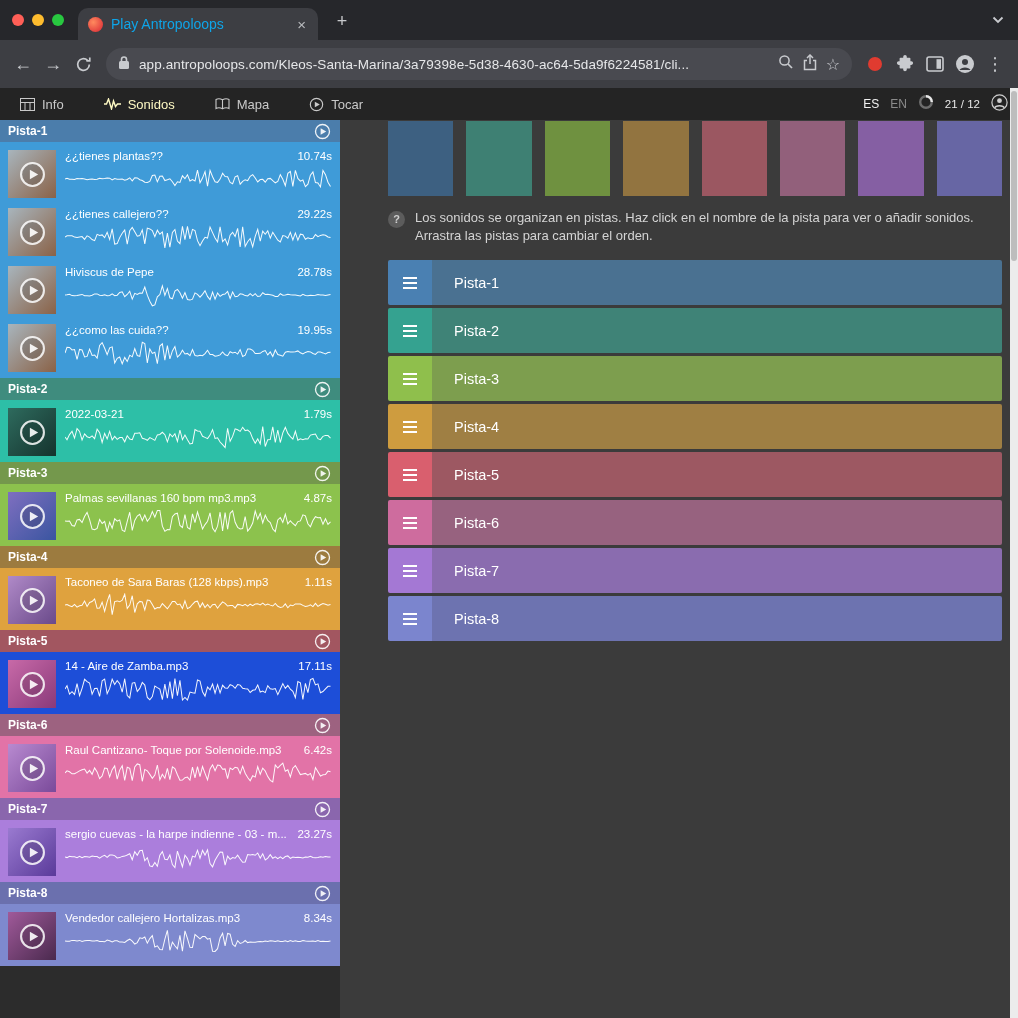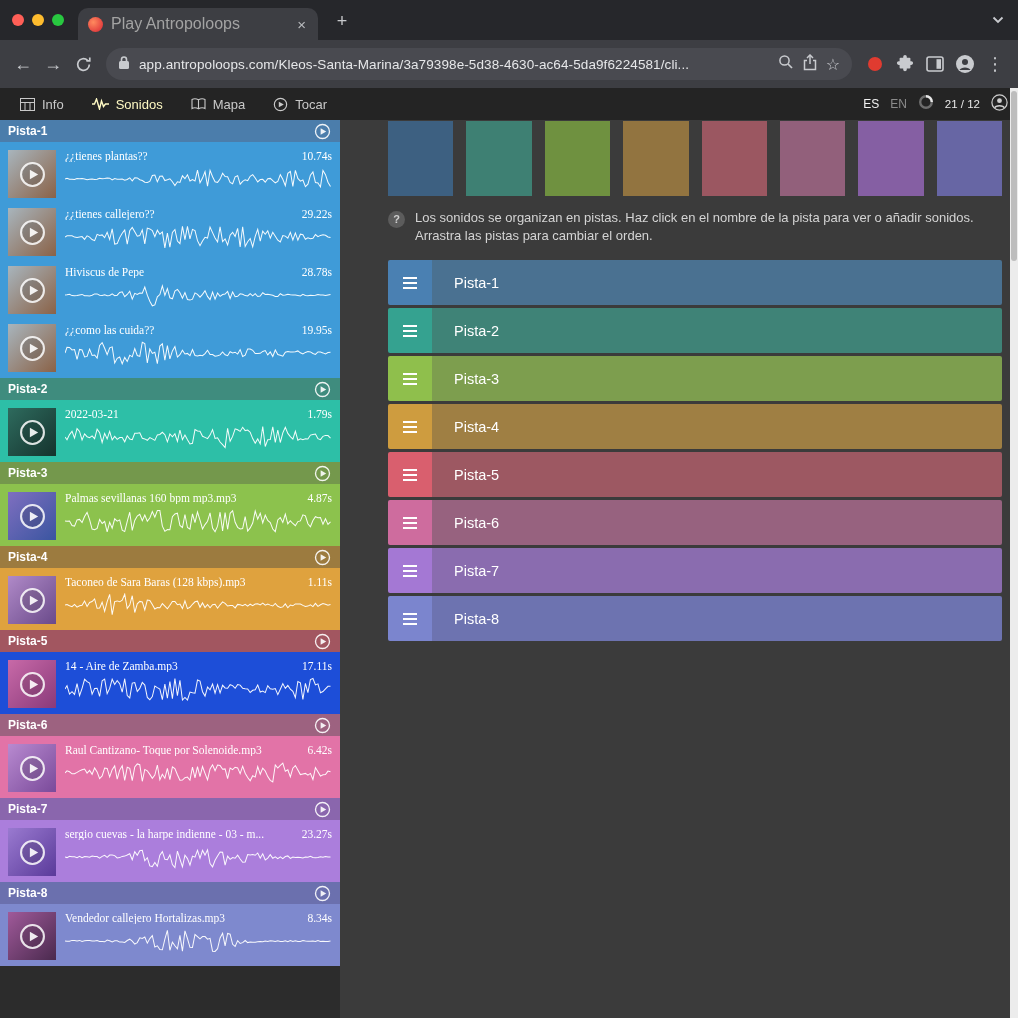--- a/index.html
+++ b/index.html
@@ -8,21 +8,21 @@
 
   
   .tabstrip{position:absolute;top:0;left:0;right:0;height:40px;background:#26272b;}
   .traffic{position:absolute;left:12px;top:14px;display:flex;gap:8px;}
   .light{width:12px;height:12px;border-radius:50%;}
   .light.red{background:#ff5f57}.light.yellow{background:#febc2e}.light.green{background:#28c840}
   .tab{position:absolute;left:78px;bottom:0;width:240px;height:32px;background:#3d3e43;
        border-radius:10px 10px 0 0;display:flex;align-items:center;padding:0 10px;gap:8px;box-sizing:border-box;}
   .favicon{width:15px;height:15px;border-radius:50%;flex:none;
            background:radial-gradient(circle at 35% 35%,#ff8a5e,#e23e3e 75%);}
-  .tab-title{color:#a3a3a3;font-size:16px;flex:1;white-space:nowrap;overflow:hidden;}
+  .tab-title{color:#0ea5e9;font-size:14px;flex:1;white-space:nowrap;overflow:hidden;}
   .tab-close{color:#b9bbbe;font-size:15px;line-height:1;padding:2px;cursor:pointer;}
   .newtab{position:absolute;left:330px;bottom:7px;color:#c7c9cc;font-size:18px;width:24px;height:24px;
           display:flex;align-items:center;justify-content:center;cursor:pointer;}
   .tab-chevron{position:absolute;right:14px;bottom:12px;cursor:pointer;}
 
   .toolbar{position:absolute;top:40px;left:0;right:0;height:48px;background:#3d3e43;
            display:flex;align-items:center;padding:0 8px;box-sizing:border-box;}
   .tb-ic{width:30px;height:30px;display:flex;align-items:center;justify-content:center;
          color:#c9cbcf;font-size:18px;border-radius:50%;flex:none;cursor:pointer;}
   .omnibox{flex:1;height:32px;background:#494a50;border-radius:16px;display:flex;align-items:center;
@@ -38,21 +38,21 @@
              background:
                radial-gradient(circle at 15% 30%,rgba(233,160,170,.95),transparent 38%),
                radial-gradient(circle at 45% 70%,rgba(120,75,70,.9),transparent 42%),
                radial-gradient(circle at 70% 25%,rgba(214,130,150,.9),transparent 45%),
                radial-gradient(circle at 92% 60%,rgba(90,60,80,.9),transparent 50%),
                linear-gradient(90deg,#9a6a62,#c08a92 40%,#8c5f66 70%,#a56f76);}
   .crumb{position:relative;color:#fff;font-size:13px;white-space:nowrap;
          text-shadow:0 1px 3px rgba(0,0,0,.75);}
   .crumb b{font-weight:bold;}
   .crumb .sep{margin:0 5px;opacity:.9;}
-  .appnav{display:flex;align-items:center;gap:28px;padding-left:20px;}
+  .appnav{display:flex;align-items:center;gap:40px;padding-left:20px;}
   .nav-item{display:flex;align-items:center;gap:7px;color:#c9c9c9;font-size:13px;cursor:pointer;}
   .nav-item svg{flex:none;}
   .hdr-right{margin-left:auto;display:flex;align-items:center;gap:11px;padding-right:10px;}
   .lang{font-size:12px;cursor:pointer;}
   .lang.es{color:#f2f2f2;}.lang.en{color:#8b8b8b;}
   .counter{color:#e8e8e8;font-size:11.5px;white-space:nowrap;}
 
   
   .content{position:absolute;top:120px;left:0;right:0;bottom:0;display:flex;gap:40px;}
   .sidebar{width:340px;flex:none;background:#2c2c2c;overflow:hidden;}
@@ -60,21 +60,21 @@
 
   
   .track-header{height:22px;display:flex;align-items:center;padding:0 9px 0 8px;
                 color:#fff;font-size:12px;font-weight:bold;cursor:pointer;}
   .track-header .spacer{flex:1;}
   .play-ic{display:flex;align-items:center;cursor:pointer;}
   .track-body{padding-bottom:4px;}
   .sound{display:flex;gap:9px;padding:8px 8px 0 8px;height:58px;box-sizing:border-box;cursor:pointer;}
   .thumb{width:48px;height:48px;flex:none;position:relative;background:#666;}
   .overlay-play{position:absolute;inset:0;display:flex;align-items:center;justify-content:center;cursor:pointer;}
-  .sound-col{flex:1;min-width:0;display:flex;flex-direction:column;font-family:Liberation Serif, serif;}
+  .sound-col{flex:1;min-width:0;display:flex;flex-direction:column;}
   .sound-top{display:flex;align-items:baseline;font-size:11.5px;color:#fff;}
   .sound-title{flex:1;white-space:nowrap;overflow:hidden;text-overflow:ellipsis;}
   .sound-dur{flex:none;}
   svg.wave{display:block;width:100%;height:24px;margin-top:5px;}
 
   
   .swatches{display:flex;gap:13px;height:75px;margin-top:1px;}
   .swatch{flex:1;cursor:pointer;}
   .help{display:flex;gap:10px;margin-top:13px;color:#d4d4d4;font-size:13px;line-height:1.4;align-items:flex-start;}
   .qmark{width:17px;height:17px;border-radius:50%;background:#5c5c5c;color:#d0d0d0;font-size:11px;

